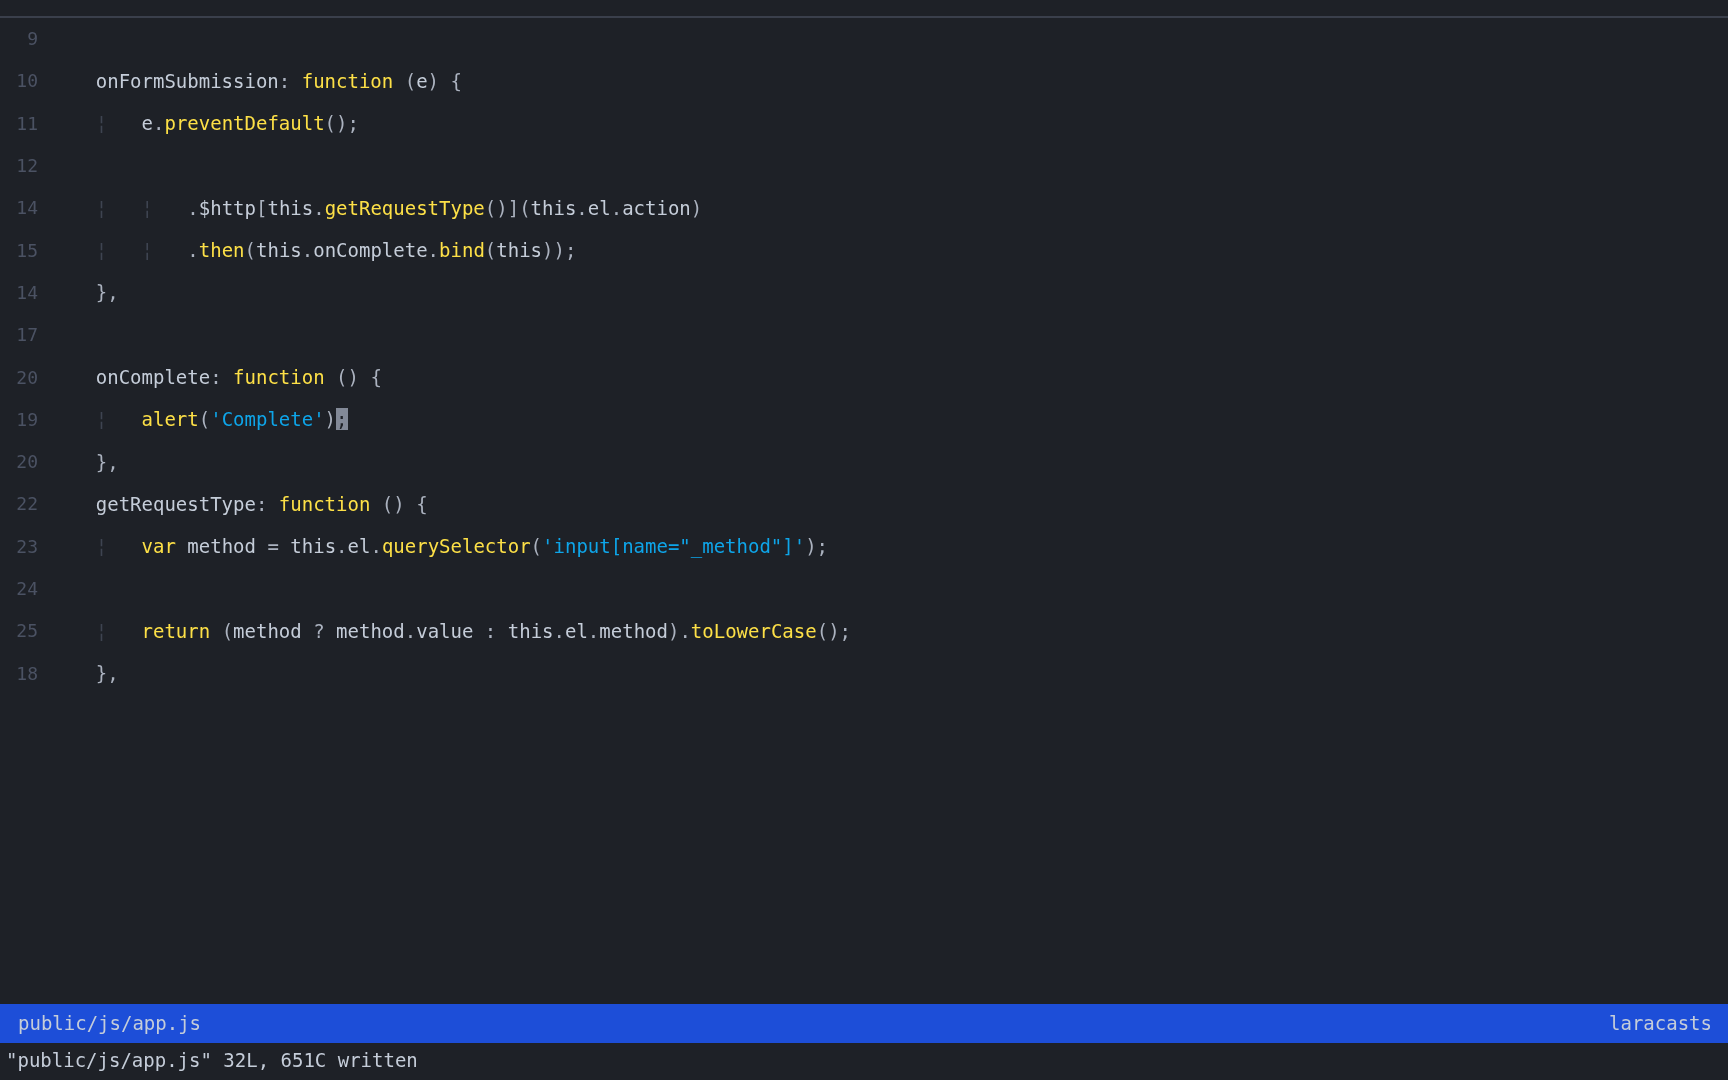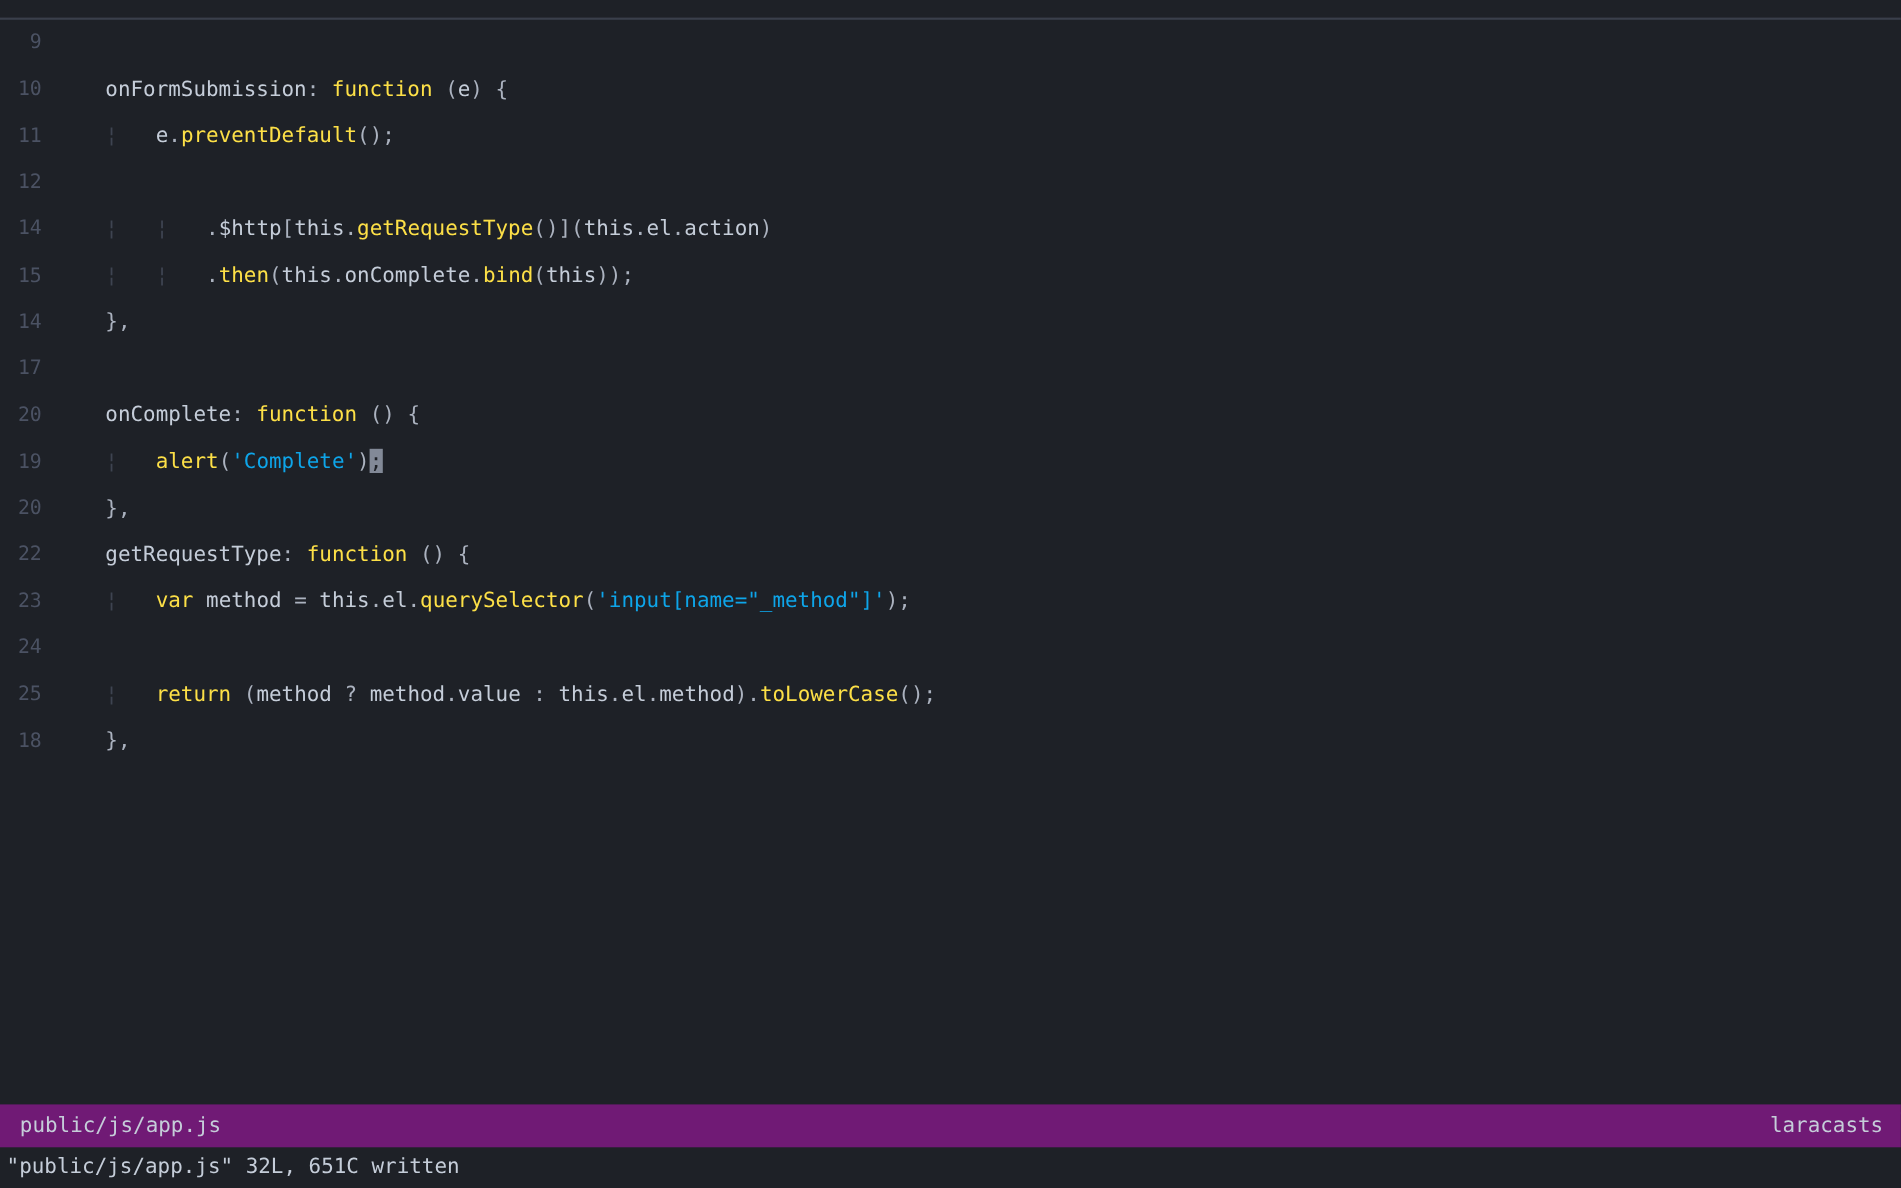--- a/index.html
+++ b/index.html
@@ -98,21 +98,21 @@
       position: absolute;
       bottom: 67px;
     }
     
     .status-bar {
       display: flex;
       justify-content: space-between;
       padding: 10px 16px 10px 18px;
       color: #c5cdd9;
       font-size: 19px;
-      background: #701a75;
+      background: #1d4ed8;
     }
     
     .command-line {
       padding: 8px 6px 10px 6px;
       color: #c5cdd9;
       font-size: 19px;
     }
     
     .footer {
       position: absolute;

